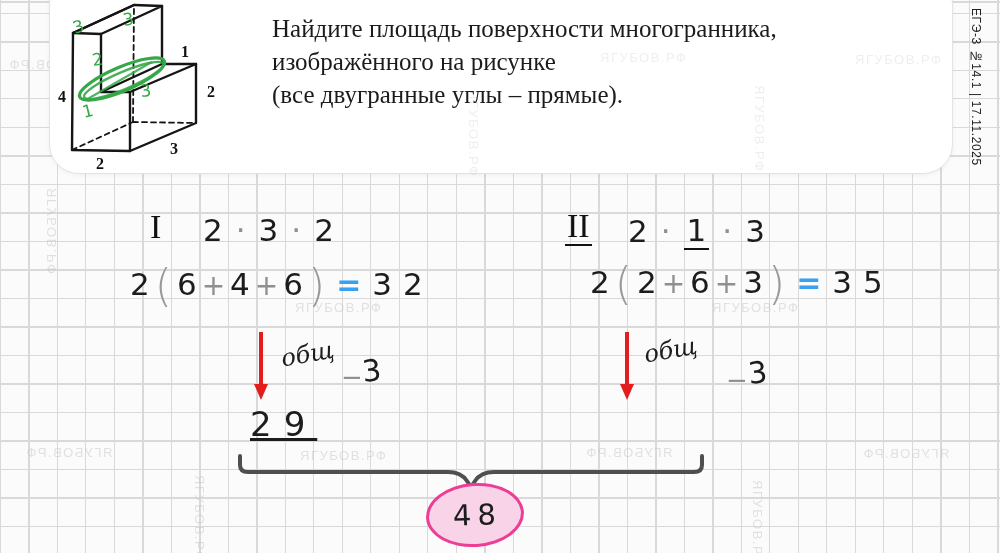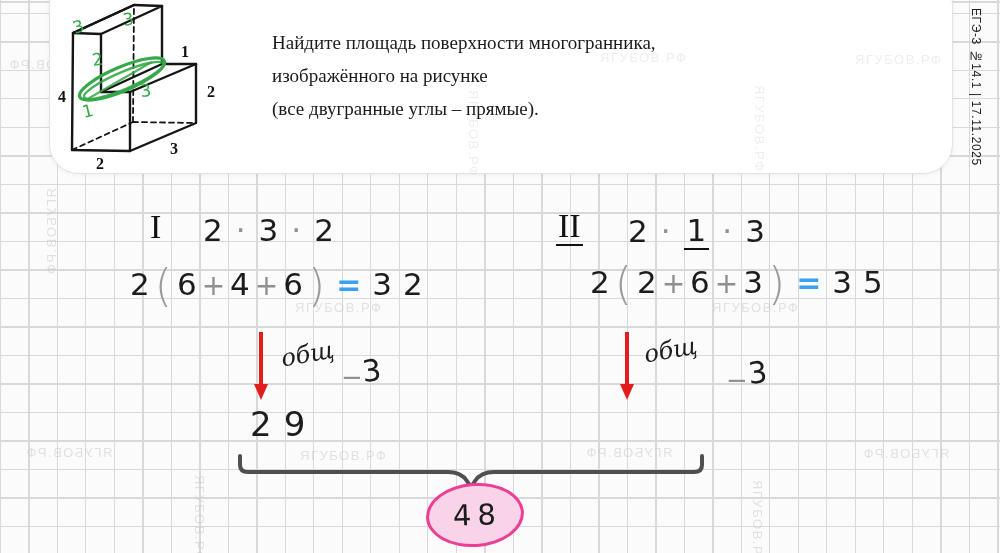--- a/index.html
+++ b/index.html
@@ -17,46 +17,46 @@
       letter-spacing:1.5px;white-space:nowrap;}
   .wm.v{writing-mode:vertical-rl;}
   .wm.m{transform:scaleX(-1);}
   .wm.in{z-index:3;opacity:.28;}
   
   .card{position:absolute;left:49px;top:-26px;width:902px;height:198px;z-index:2;
         background:#ffffff;border:1px solid #e3e3e3;border-radius:30px;
         box-shadow:0 1px 4px rgba(0,0,0,.05);}
   .figure{position:absolute;left:58px;top:2px;z-index:4;}
   .problem{position:absolute;left:272px;top:12px;z-index:4;width:660px;
-           font-family:"Liberation Serif",serif;font-size:19px;line-height:33px;color:#1b1b1b;margin-top:14px;}
+           font-family:"Liberation Serif",serif;font-size:25px;line-height:33px;color:#1b1b1b;}
   .exam-label{position:absolute;left:969px;top:8px;z-index:4;writing-mode:vertical-rl;
               font-size:12px;letter-spacing:.6px;color:#222;}
   
   .hwrow{position:absolute;z-index:4;display:flex;align-items:center;
          font-family:"DejaVu Sans",sans-serif;color:#1c1c1c;}
   .numeral{position:absolute;z-index:4;font-family:"Liberation Serif",serif;
            font-size:34px;color:#111;}
-  .numeral.ul{border-bottom:2.5px solid #111;padding:0 2px;line-height:1.05;}
+  .numeral.ul{border-bottom:2.5px solid #111;padding:0 2px;line-height:1.05;margin-left:9px;}
   .dims{font-size:31px;gap:13px;}
   .formula{font-size:31px;gap:5px;}
   .dot{color:#8f8f8f;}
   .paren{font-size:44px;font-weight:200;color:#9a9a9a;line-height:.8;position:relative;top:2px;}
   .plus{color:#8f8f8f;font-size:28px;position:relative;top:1px;}
   .eq{color:#38a1f2;font-weight:700;font-size:30px;padding:0 6px;}
   .sp32{letter-spacing:11px;}
   .ultok{border-bottom:2.5px solid #111;padding:0 3px;}
   .arrow{position:absolute;z-index:4;}
   .note{position:absolute;z-index:4;font-family:"DejaVu Serif",serif;font-style:italic;
         font-size:24px;color:#1c1c1c;transform:rotate(-10deg);}
   .minus{position:absolute;z-index:4;color:#8f8f8f;font-size:26px;
          font-family:"DejaVu Sans",sans-serif;}
   .deduct{position:absolute;z-index:4;font-size:30px;color:#1c1c1c;
           font-family:"DejaVu Sans",sans-serif;transform:rotate(-6deg);}
   .result{position:absolute;z-index:4;font-size:34px;color:#1c1c1c;letter-spacing:12px;
-          font-family:"DejaVu Sans",sans-serif;}
+          font-family:"DejaVu Sans",sans-serif;text-decoration:underline;}
   .brace{position:absolute;left:235px;top:450px;z-index:4;}
   .answer{position:absolute;left:426px;top:483px;width:92px;height:58px;z-index:4;
           background:#f9d3e7;border:3px solid #ee3d95;border-radius:50%;
           transform:rotate(-4deg);display:flex;align-items:center;justify-content:center;}
   .answer span{font-family:"DejaVu Sans",sans-serif;font-size:29px;color:#1c1c1c;
                letter-spacing:6px;padding-left:5px;transform:rotate(2deg);}
 </style>
 </head>
 <body>
 

